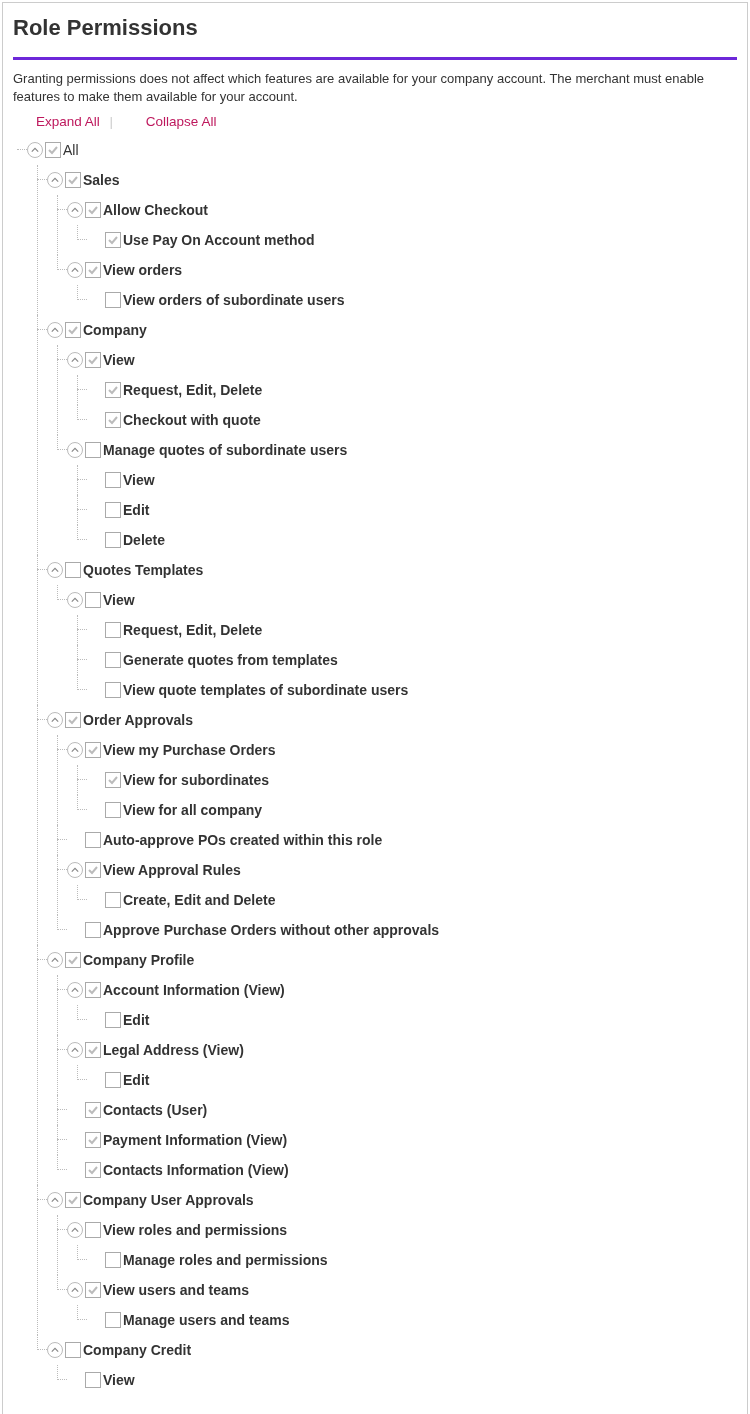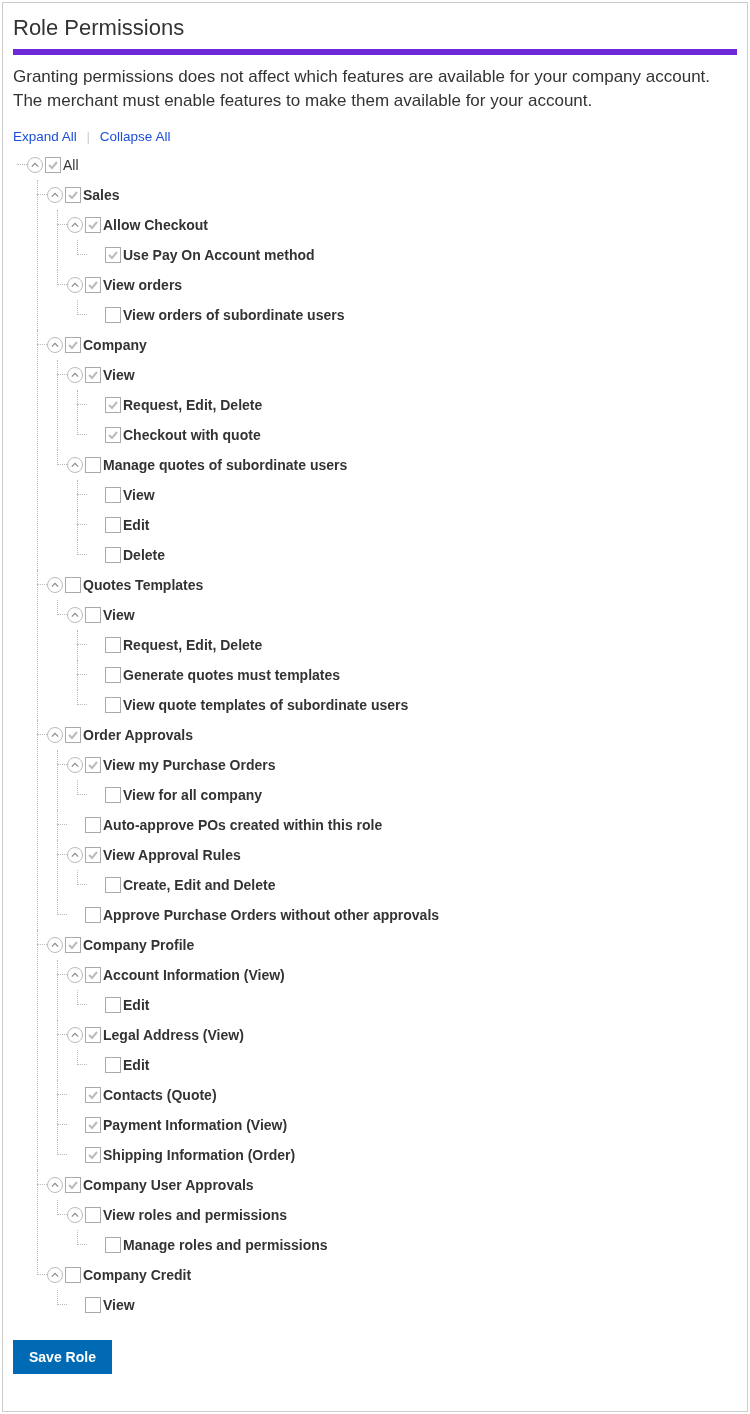--- a/index.html
+++ b/index.html
@@ -11,38 +11,38 @@
     padding: 2px;
   }
   .panel {
     border: 1px solid #ccc;
     width: 746px;
     min-height: 1410px;
     padding: 12px 10px 14px 10px;
     position: relative;
   }
   h1.title {
-    font-weight: 400;
+    font-weight: 700;
     font-size: 22px;
     color: #333;
-    padding-bottom: 8px;
-    border-bottom: 6px solid #6d28d9;
+    padding-bottom: 16px;
+    border-bottom: 3px solid #6d28d9;
     margin-bottom: 10px;
   }
   .desc {
-    font-size: 17px;
+    font-size: 13px;
     color: #333;
     line-height: 1.4;
-    margin-bottom: 16px;
+    margin-bottom: 8px;
   }
   .toolbar {
     font-size: 13.5px;
     margin-bottom: 6px;
   }
-  .toolbar a { color: #1d4ed8; text-decoration: none; cursor: pointer; }
+  .toolbar a { color: #be185d; text-decoration: none; cursor: pointer; margin-left: 23px; }
   .toolbar .sep { color: #ccc; margin: 0 6px; }
   ul.tree, ul.tree ul { list-style: none; padding-left: 0; margin: 0; }
   ul.tree { margin-left: 14px; }
   ul.tree ul { margin-left: 20px; font-weight: bold; }
   li.node { position: relative; padding: 0; }
   li.node::before {
     content: "";
     position: absolute;
     top: 0;
     left: -10px;
@@ -317,21 +317,21 @@
                     <div class="row">
                       <span class="toggle-ph"></span>
                       <span class="cb"></span>
                       <span class="label">Request, Edit, Delete</span>
                     </div>
                   </li>
                   <li class="node">
                     <div class="row">
                       <span class="toggle-ph"></span>
                       <span class="cb"></span>
-                      <span class="label">Generate quotes must templates</span>
+                      <span class="label">Generate quotes from templates</span>
                     </div>
                   </li>
                   <li class="node">
                     <div class="row">
                       <span class="toggle-ph"></span>
                       <span class="cb"></span>
                       <span class="label">View quote templates of subordinate users</span>
                     </div>
                   </li>
                 </ul>
@@ -364,20 +364,31 @@
                     <svg viewBox="0 0 12 12">
                       <path d="M2 6 L5 9 L10 3" fill="none" stroke="#bbb" stroke-width="2"></path>
                     </svg>
                   </span>
                   <span class="label">View my Purchase Orders</span>
                 </div>
                 <ul>
                   <li class="node">
                     <div class="row">
                       <span class="toggle-ph"></span>
+                      <span class="cb checked">
+                        <svg viewBox="0 0 12 12">
+                          <path d="M2 6 L5 9 L10 3" fill="none" stroke="#bbb" stroke-width="2"></path>
+                        </svg>
+                      </span>
+                      <span class="label">View for subordinates</span>
+                    </div>
+                  </li>
+                  <li class="node">
+                    <div class="row">
+                      <span class="toggle-ph"></span>
                       <span class="cb"></span>
                       <span class="label">View for all company</span>
                     </div>
                   </li>
                 </ul>
               </li>
               <li class="node">
                 <div class="row">
                   <span class="toggle-ph"></span>
                   <span class="cb"></span>
@@ -481,21 +492,21 @@
                 </ul>
               </li>
               <li class="node">
                 <div class="row">
                   <span class="toggle-ph"></span>
                   <span class="cb checked">
                     <svg viewBox="0 0 12 12">
                       <path d="M2 6 L5 9 L10 3" fill="none" stroke="#bbb" stroke-width="2"></path>
                     </svg>
                   </span>
-                  <span class="label">Contacts (Quote)</span>
+                  <span class="label">Contacts (User)</span>
                 </div>
               </li>
               <li class="node">
                 <div class="row">
                   <span class="toggle-ph"></span>
                   <span class="cb checked">
                     <svg viewBox="0 0 12 12">
                       <path d="M2 6 L5 9 L10 3" fill="none" stroke="#bbb" stroke-width="2"></path>
                     </svg>
                   </span>
@@ -503,21 +514,21 @@
                 </div>
               </li>
               <li class="node">
                 <div class="row">
                   <span class="toggle-ph"></span>
                   <span class="cb checked">
                     <svg viewBox="0 0 12 12">
                       <path d="M2 6 L5 9 L10 3" fill="none" stroke="#bbb" stroke-width="2"></path>
                     </svg>
                   </span>
-                  <span class="label">Shipping Information (Order)</span>
+                  <span class="label">Contacts Information (View)</span>
                 </div>
               </li>
             </ul>
           </li>
           <li class="node">
             <div class="row">
               <span class="toggle">
                 <svg viewBox="0 0 10 10">
                   <path d="M1 7 L5 3 L9 7" fill="none" stroke="#888" stroke-width="1.5"></path>
                 </svg>
@@ -539,20 +550,44 @@
                   </span>
                   <span class="cb"></span>
                   <span class="label">View roles and permissions</span>
                 </div>
                 <ul>
                   <li class="node">
                     <div class="row">
                       <span class="toggle-ph"></span>
                       <span class="cb"></span>
                       <span class="label">Manage roles and permissions</span>
+                    </div>
+                  </li>
+                </ul>
+              </li>
+              <li class="node">
+                <div class="row">
+                  <span class="toggle">
+                    <svg viewBox="0 0 10 10">
+                      <path d="M1 7 L5 3 L9 7" fill="none" stroke="#888" stroke-width="1.5"></path>
+                    </svg>
+                  </span>
+                  <span class="cb checked">
+                    <svg viewBox="0 0 12 12">
+                      <path d="M2 6 L5 9 L10 3" fill="none" stroke="#bbb" stroke-width="2"></path>
+                    </svg>
+                  </span>
+                  <span class="label">View users and teams</span>
+                </div>
+                <ul>
+                  <li class="node">
+                    <div class="row">
+                      <span class="toggle-ph"></span>
+                      <span class="cb"></span>
+                      <span class="label">Manage users and teams</span>
                     </div>
                   </li>
                 </ul>
               </li>
             </ul>
           </li>
           <li class="node">
             <div class="row">
               <span class="toggle">
                 <svg viewBox="0 0 10 10">

